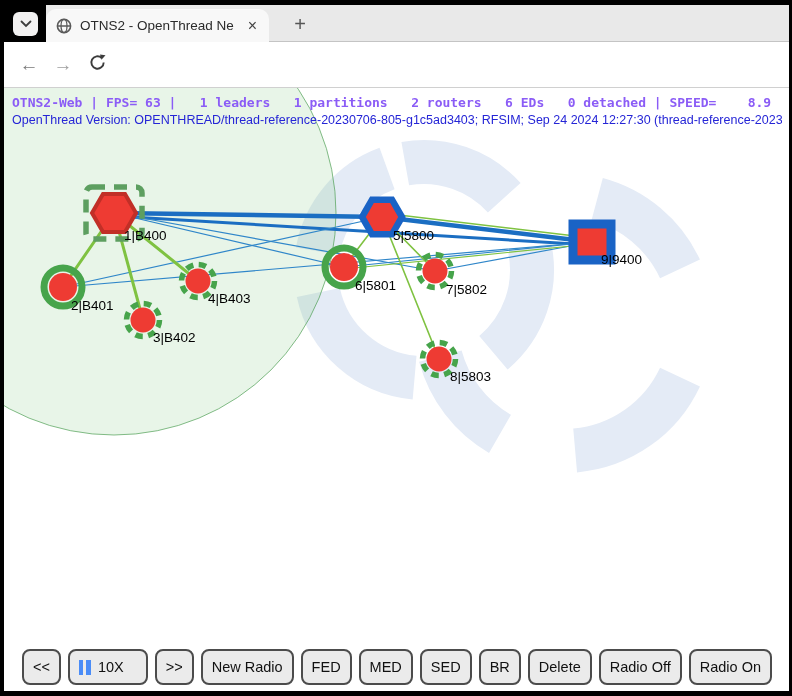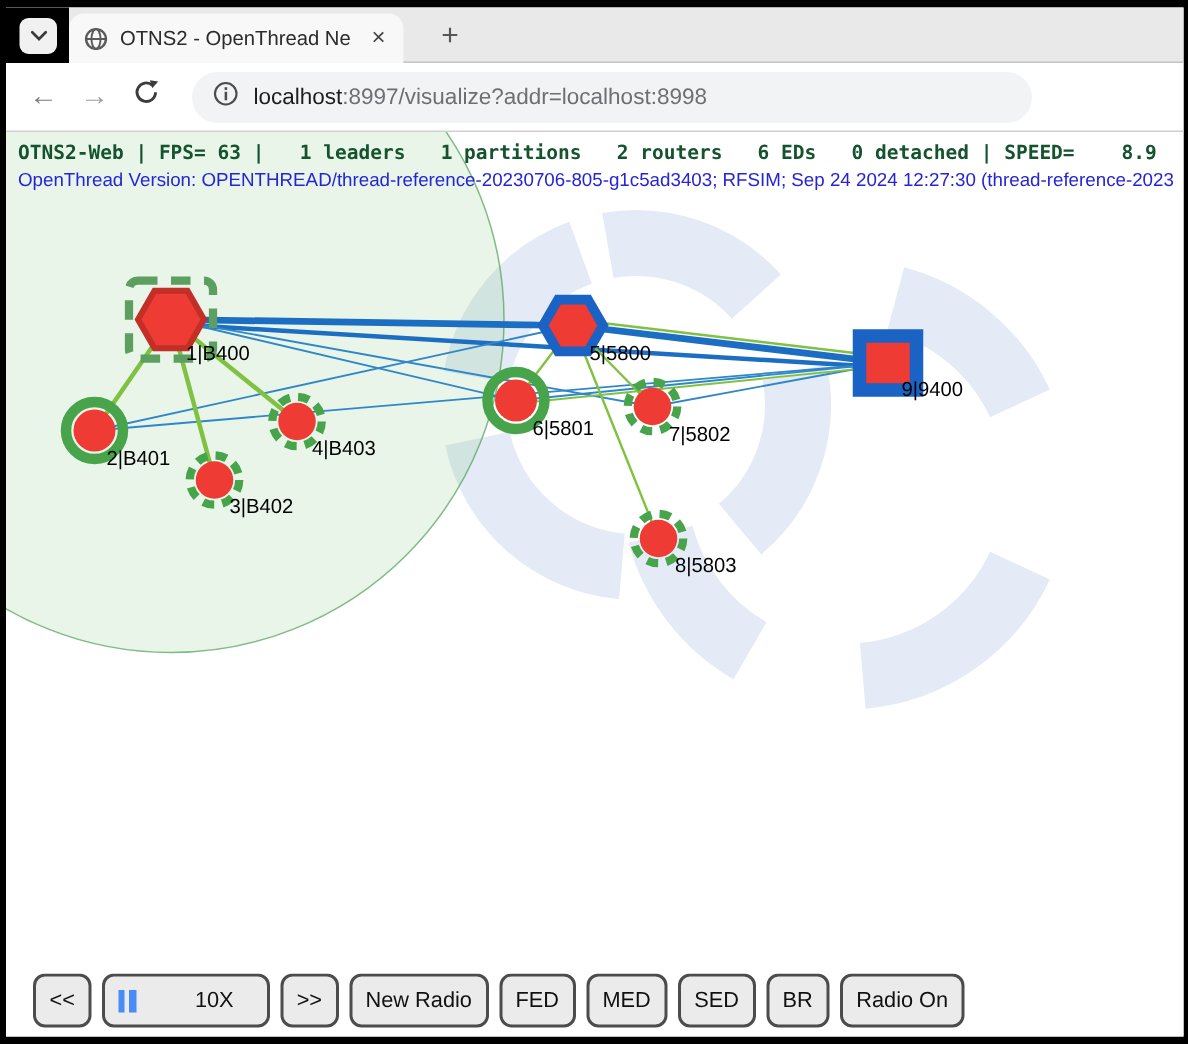--- a/index.html
+++ b/index.html
@@ -25,27 +25,27 @@
   .fwd-ic { color:#9f9f9f; }
   .omnibox { margin-left:14px; height:34px; background:#f2f3f4; border-radius:17px; display:flex; align-items:center; padding:0 14px; min-width:560px; }
   .url-text { font-size:15px; white-space:nowrap; margin-left:10px; }
   .url-host { color:#1d1d1f; }
   .url-rest { color:#6c6f73; }
 
   
   .content { position:relative; flex:1; background:#fff; overflow:hidden; }
   .net-svg { position:absolute; left:0; top:0; }
   .statuslines { position:absolute; left:8px; top:7px; z-index:3; pointer-events:none; width:770px; }
-  .status1 { font-family:"DejaVu Sans Mono", monospace; font-weight:bold; font-size:13px; color:#14532d; white-space:pre; overflow:hidden; }
+  .status1 { font-family:"DejaVu Sans Mono", monospace; font-weight:bold; font-size:13px; color:#8b5cf6; white-space:pre; overflow:hidden; }
   .status2 { font-size:12.5px; color:#2525d6; white-space:nowrap; overflow:hidden; margin-top:3px; }
 
   
   .toolbar { position:absolute; left:18px; right:0; top:561px; height:38px; display:flex; gap:7px; z-index:4; overflow:hidden; }
   .tb-btn { height:36px; background:#ebebeb; border:2px solid #4c4c4c; border-radius:8px; font-family:"Liberation Sans", sans-serif; font-size:14.5px; color:#111; display:flex; align-items:center; padding:0 9px; white-space:nowrap; flex:none; }
-  .tb-btn.speed { padding-right:22px;gap:32px; }
+  .tb-btn.speed { padding-right:22px; }
   .pause-ic { display:inline-flex; gap:3px; margin-right:7px; }
   .pause-ic i { display:block; width:4.5px; height:15px; background:#4a8cf7; }
 </style>
 </head>
 <body>
 
 <div class="window">
   <div class="chrome">
 
     <div class="tabstrip">
@@ -69,30 +69,20 @@
 
     <div class="urlbar">
       <span class="nav-ic back-ic">←</span>
       <span class="nav-ic fwd-ic">→</span>
       <span class="nav-ic">
         <svg width="19" height="19" viewBox="0 0 20 20">
           <path d="M16.5 10 a6.5 6.5 0 1 1 -2.1 -4.8" fill="none" stroke="#3c3c3c" stroke-width="2"></path>
           <polygon points="12.6,1.5 18.4,2.4 14.2,7.2" fill="#3c3c3c"></polygon>
         </svg>
       </span>
-      <div class="omnibox">
-        <span>
-          <svg width="17" height="17" viewBox="0 0 18 18">
-            <circle cx="9" cy="9" r="7.6" fill="none" stroke="#4c4c4c" stroke-width="1.5"></circle>
-            <rect x="8.2" y="7.6" width="1.8" height="6" fill="#4c4c4c"></rect>
-            <rect x="8.2" y="4.4" width="1.8" height="1.9" fill="#4c4c4c"></rect>
-          </svg>
-        </span>
-        <span class="url-text"><span class="url-host">localhost</span><span class="url-rest">:8997/visualize?addr=localhost:8998</span></span>
-      </div>
     </div>
 
     <div class="content">
       <svg class="net-svg" width="785" height="602" viewBox="0 0 785 602">
           <path d="M 401.2459968119715 75.64076267468154 A 108 108 0 0 1 500.2596411515586 109.73389451324331" fill="none" stroke="#e4ebf6" stroke-width="44"></path>
           <path d="M 525.6399408792511 159.545537391682 A 108 108 0 0 1 489.42106184614624 264.7327998568496" fill="none" stroke="#e4ebf6" stroke-width="44"></path>
           <path d="M 410.5871797832529 289.5890273939085 A 108 108 0 0 1 314.360059120749 204.454462608318" fill="none" stroke="#e4ebf6" stroke-width="44"></path>
           <path d="M 313.6407626746815 163.2459968119715 A 108 108 0 0 1 383.0618245208277 80.51319695512191" fill="none" stroke="#e4ebf6" stroke-width="44"></path>
           <path d="M 593.1288377731227 111.36149423499926 A 128 128 0 0 1 676.0073967406912 180.90486249719046" fill="none" stroke="#e4ebf6" stroke-width="44"></path>
           <path d="M 676.0073967406912 289.0951375028095 A 128 128 0 0 1 571.1559350717002 362.5129213557434" fill="none" stroke="#e4ebf6" stroke-width="44"></path>
@@ -187,19 +177,25 @@
           <div class="tb-btn">
             <span>MED</span>
           </div>
           <div class="tb-btn">
             <span>SED</span>
           </div>
           <div class="tb-btn">
             <span>BR</span>
           </div>
           <div class="tb-btn">
+            <span>Delete</span>
+          </div>
+          <div class="tb-btn">
+            <span>Radio Off</span>
+          </div>
+          <div class="tb-btn">
             <span>Radio On</span>
           </div>
         </div>
     </div>
 
   </div>
 </div>
 
 </body></html>

